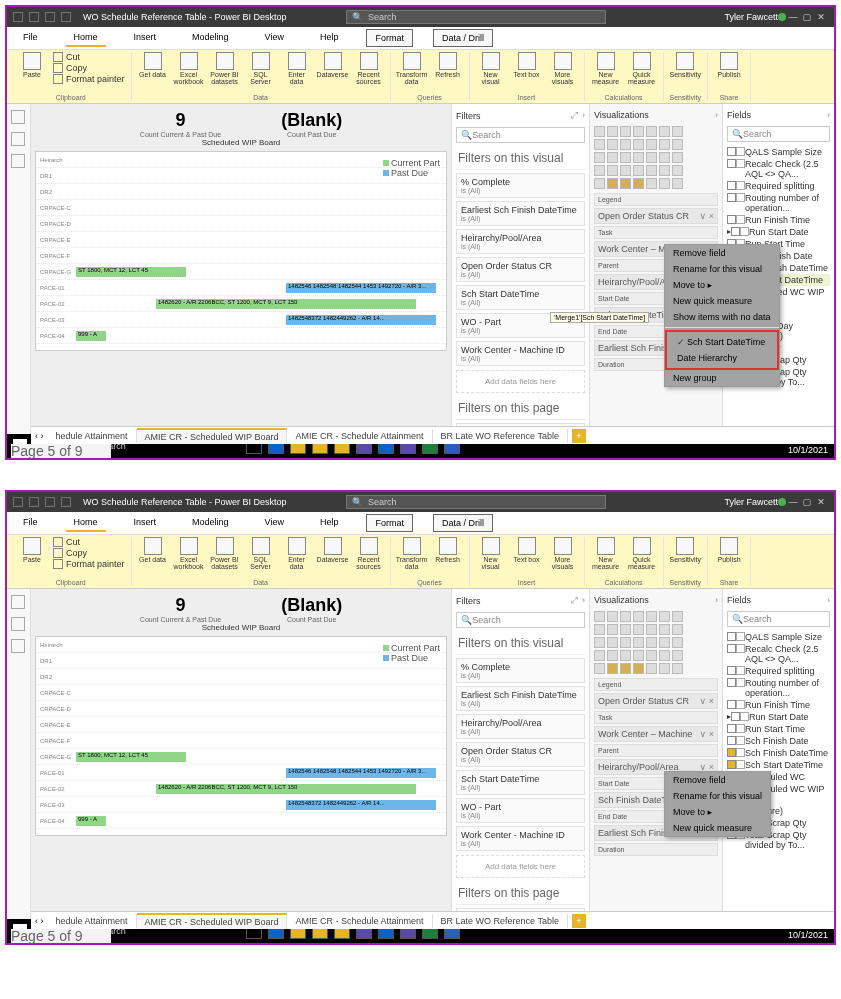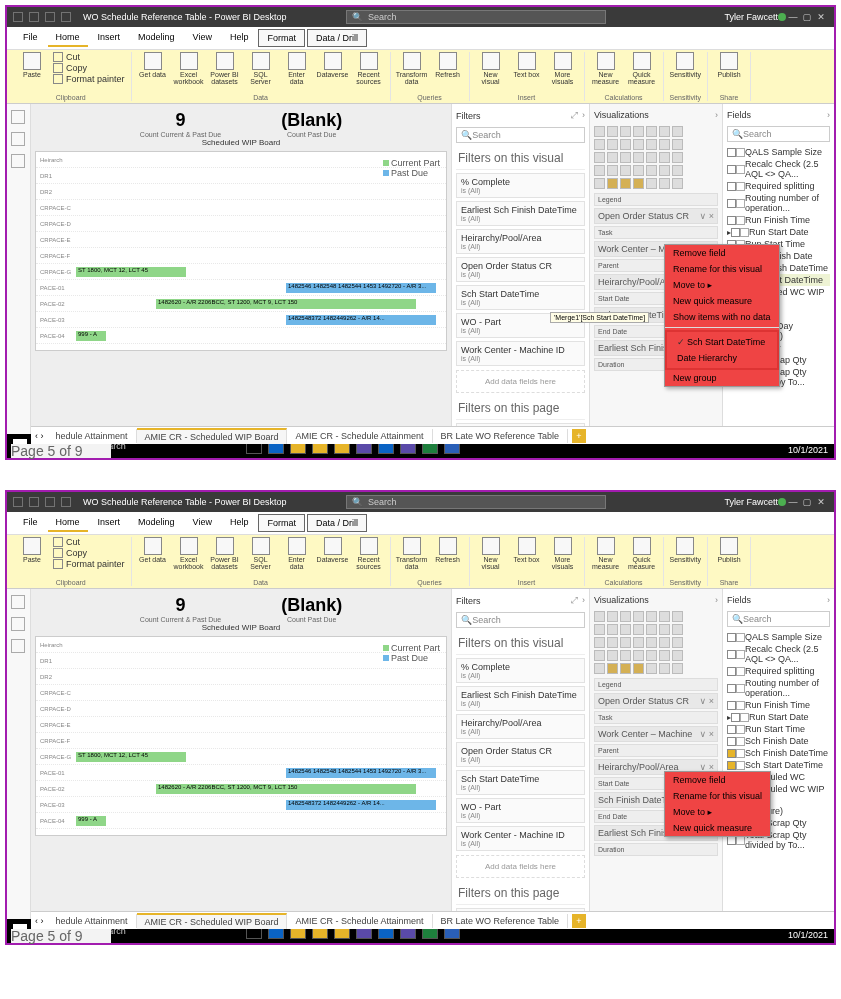--- a/index.html
+++ b/index.html
@@ -6,21 +6,21 @@
 body{background:#fff;width:841px;padding:5px 0}
 .shot{border:2px solid #a21caf;margin:0 5px 30px 5px;background:#f3f3f3;position:relative}
 .titlebar{background:#3a3a3a;color:#fff;display:flex;align-items:center;height:20px;padding:0 6px;font-size:9px}
 .titlebar .left-ico{display:flex;gap:6px;margin-right:12px}
 .titlebar .tb-ico{width:10px;height:10px;border:1px solid #999;opacity:.6}
 .titlebar .title{flex:0 0 auto}
 .titlebar .search{background:#555;border:1px solid #777;color:#ccc;height:14px;width:260px;margin:0 auto;padding:0 6px;display:flex;align-items:center;gap:4px}
 .titlebar .right{margin-left:auto;display:flex;align-items:center;}
 .titlebar .dot{width:8px;height:8px;border-radius:50%;background:#4caf50}
 .winbtn{width:14px;height:14px;display:flex;align-items:center;justify-content:center;color:#ccc}
-.menu{background:#fff;border-bottom:1px solid #ddd;display:flex;gap:2px;padding:2px 8px;font-size:10px}
+.menu{background:#fff;border-bottom:1px solid #ddd;display:flex;gap:20px;padding:2px 8px;font-size:10px}
 .menu span{padding:3px 8px}
 .menu .active{border-bottom:2px solid #e6b429}
 .menu .hl{border:1px solid #666;background:#f8f8f8}
 .ribbon{background:#fef9c3;border-bottom:1px solid #ccc;display:flex;padding:2px 4px;height:54px}
 .rgroup{border-right:1px solid #e4e4e4;padding:0 6px;display:flex;flex-direction:column;align-items:center;justify-content:space-between}
 .rgroup .icons{display:flex;gap:6px;align-items:flex-start;height:36px}
 .ri{display:flex;flex-direction:column;align-items:center;gap:1px;width:30px}
 .ri .ic{width:18px;height:18px;border:1px solid #888;background:#f8f8f8}
 .ri .lbl{font-size:7px;text-align:center;line-height:1;color:#333}
 .clip{display:flex;flex-direction:column;gap:1px;font-size:8px;color:#333}
@@ -63,26 +63,26 @@
 .vizgrid{display:grid;grid-template-columns:repeat(7,11px);gap:2px;margin:4px 0}
 .vizgrid div{width:11px;height:11px;background:#ddd;border:1px solid #bbb}
 .vizgrid .acc{background:#d4b055}
 .wells{margin-top:4px}
 .well{background:#eee;border:1px solid #ddd;font-size:7px;padding:2px 3px;margin:2px 0;color:#555;white-space:nowrap;overflow:hidden;text-overflow:ellipsis}
 .well.pill{background:#e8e8e8;display:flex;justify-content:space-between;align-items:center}
 .well.pill .x{color:#888}
 
 .fields{flex:1;background:#fff;border-left:1px solid #ddd;padding:4px;overflow:hidden}
 .flist{margin-top:2px}
-.fld{display:flex;align-items:center;gap:0;font-size:8px;color:#333;padding:1px 0}
+.fld{display:flex;align-items:flex-start;gap:0;font-size:8px;color:#333;padding:1px 0}
 .fld .cb{width:9px;height:9px;border:1px solid #888;flex-shrink:0}
 .fld .cb.ck{background:#e6b429}
 .fld .ico{width:9px;height:9px;border:1px solid #aaa;flex-shrink:0}
 
-.ctx{position:absolute;background:#ef4444;border:1px solid #999;box-shadow:2px 2px 4px rgba(0,0,0,.3);z-index:50;font-size:8px;min-width:90px}
+.ctx{position:absolute;background:#a3a3a3;border:1px solid #999;box-shadow:2px 2px 4px rgba(0,0,0,.3);z-index:50;font-size:8px;min-width:90px}
 .ctx div{padding:3px 8px;white-space:nowrap}
 .ctx .sep{border-top:1px solid #ddd;padding:0;margin:2px 0}
 .ctx .sub{border:2px solid #d33;padding:2px}
 .ctx .chk::before{content:"✓ ";color:#333}
 .tooltip{position:absolute;background:#fffde6;border:1px solid #aaa;font-size:7px;padding:1px 3px;z-index:40}
 
 .taskbar{background:#000;height:24px;display:flex;align-items:center;color:#fff;padding:0 6px;font-size:9px}
 .taskbar .start{width:14px;height:14px;background:#fff;margin-right:8px}
 .taskbar .tsearch{color:#ccc;flex:0 0 160px}
 .taskbar .ticons{display:flex;gap:6px;margin-left:40px}

